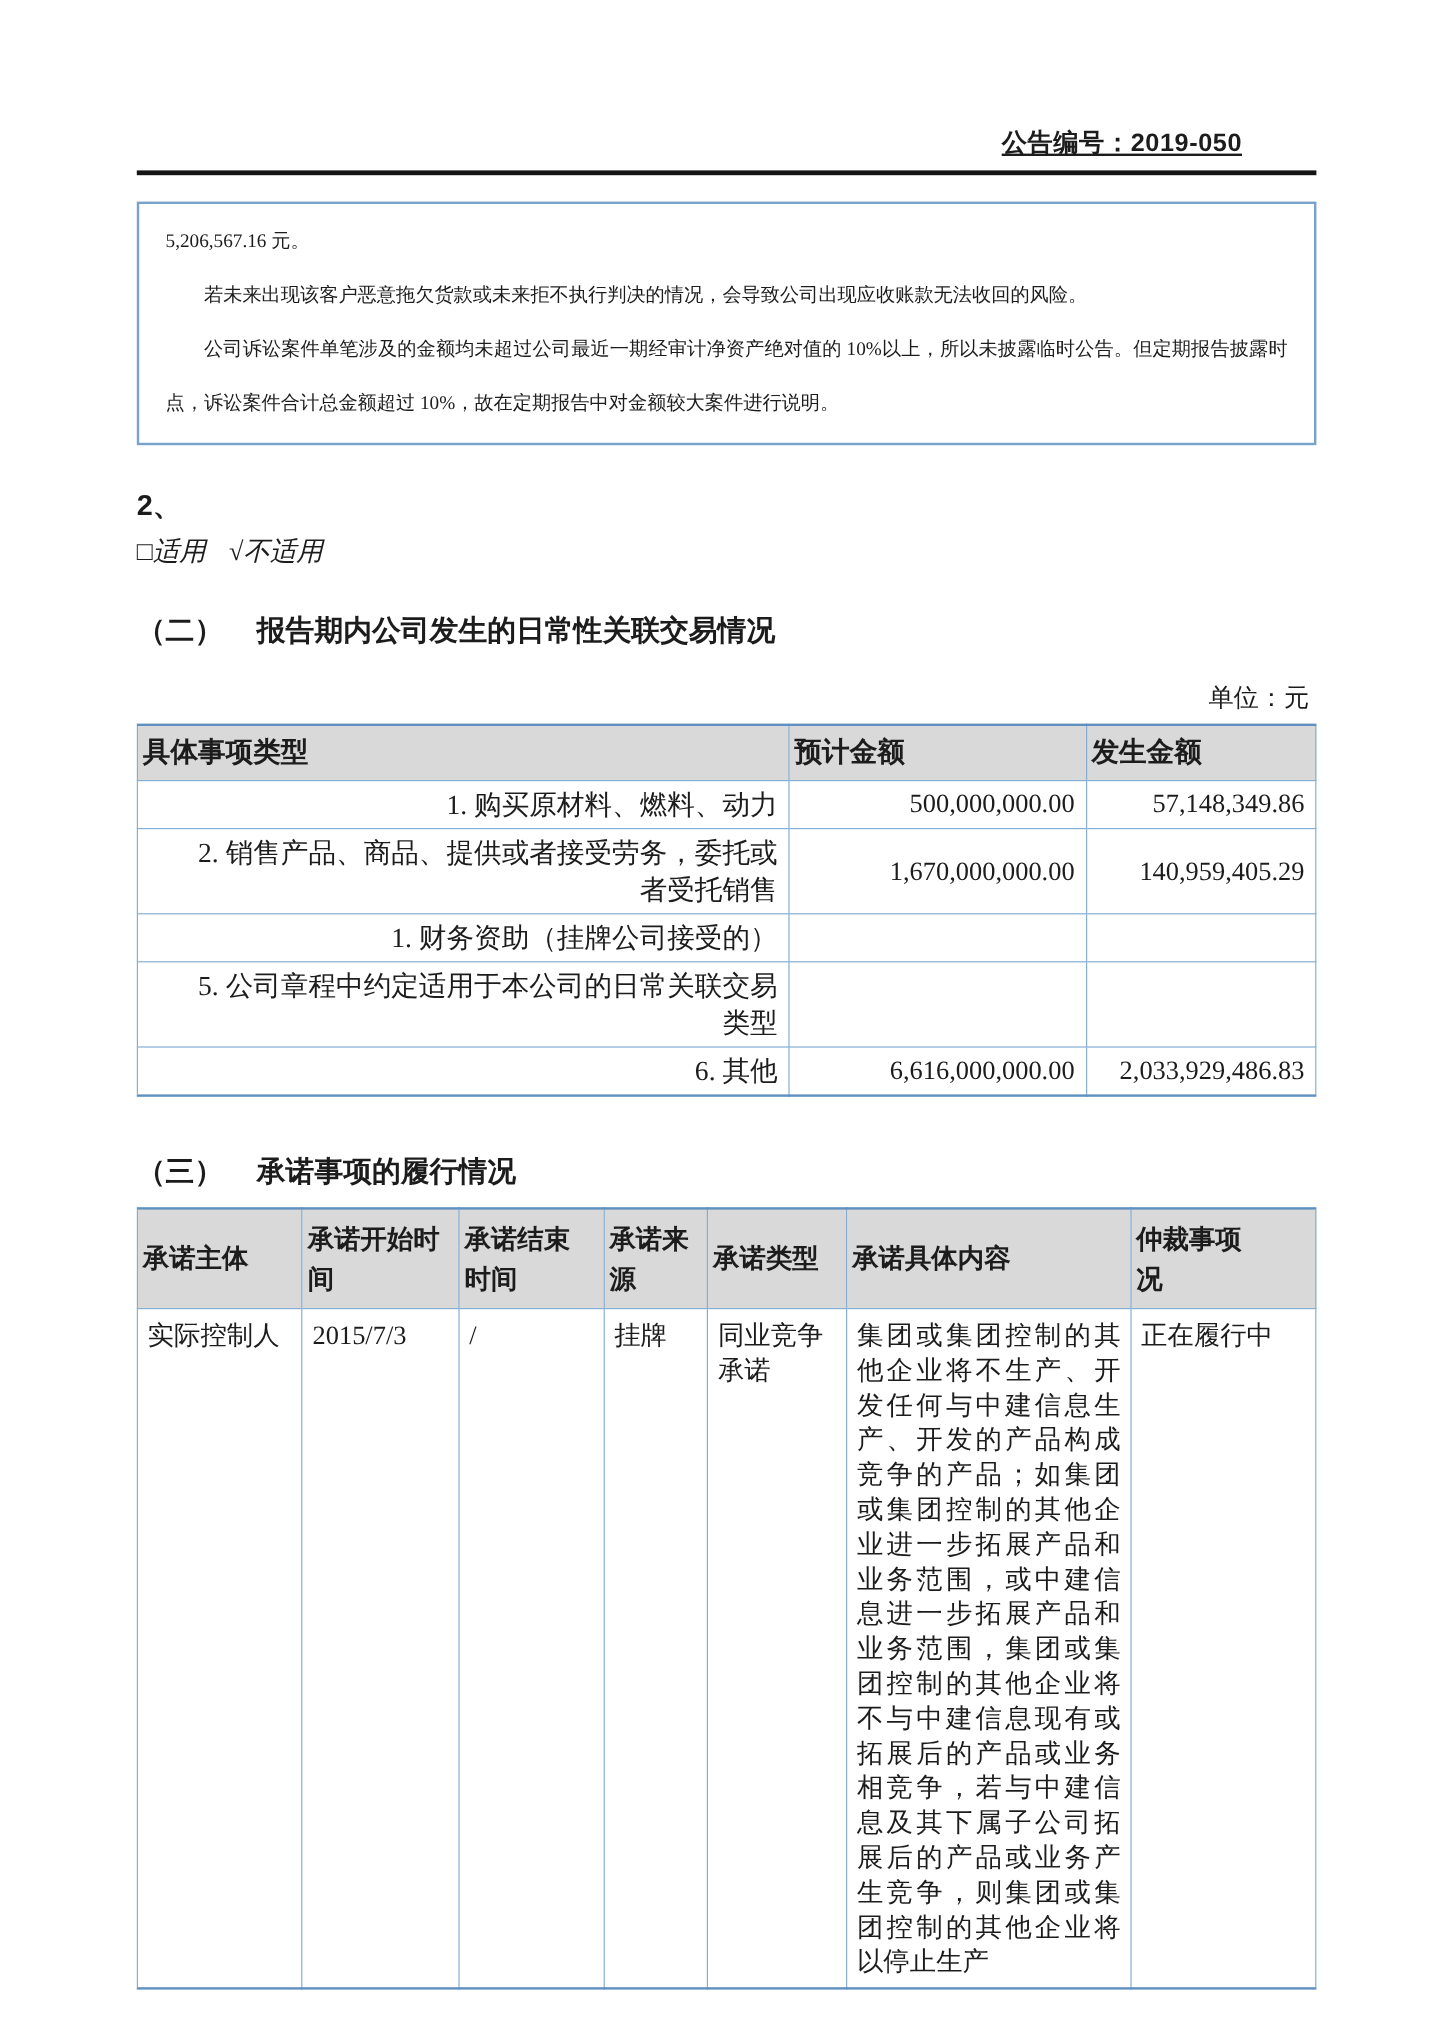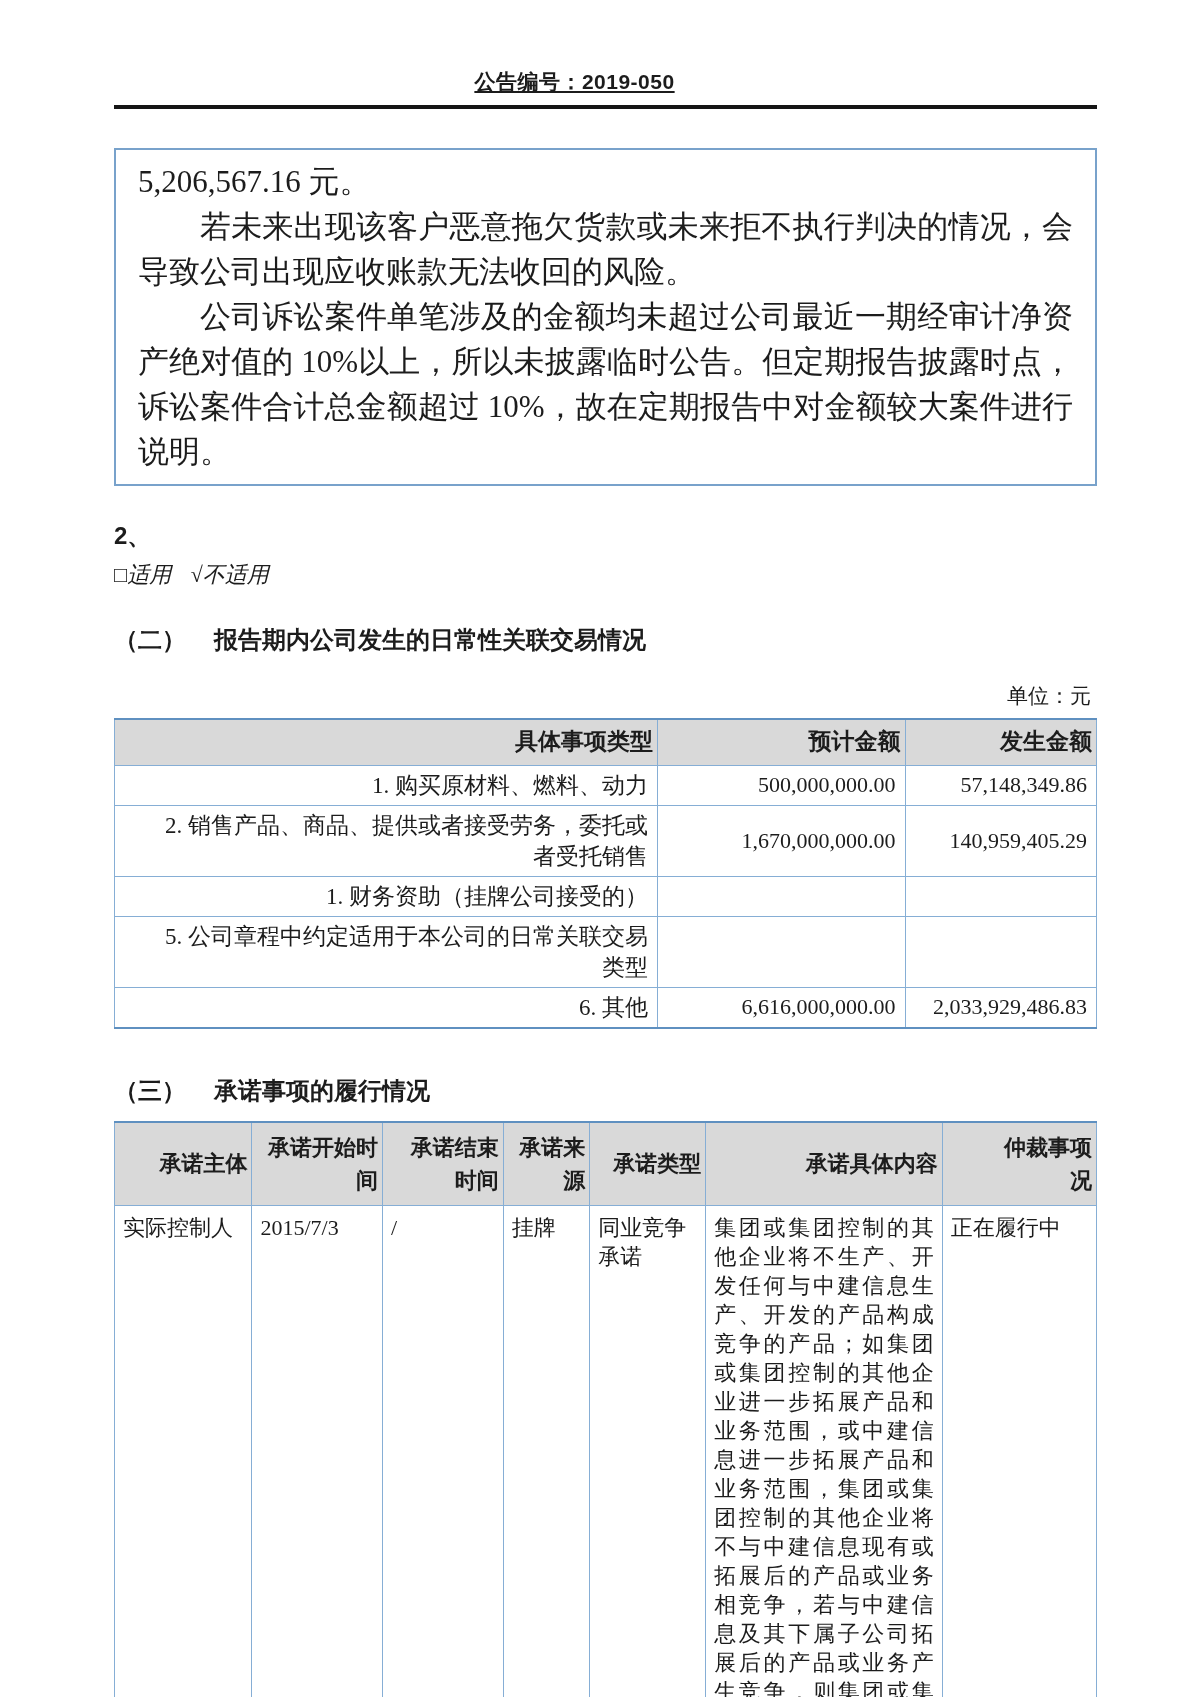--- a/index.html
+++ b/index.html
@@ -7,36 +7,36 @@
   body {
     width: 1200px; height: 1697px;
     font-family: "Liberation Serif", serif;
     color: #1c1c1c;
     position: relative;
   }
   .page { width: 1200px; height: 1697px; overflow: hidden; position: relative; }
   .content { margin-left: 114px; width: 983px; }
 
   
-  .doc-header { padding-top: 68px; text-align: center; }
+  .doc-header { padding-top: 68px; text-align: right; margin-top: 37px; }
   .announce-no {
     font-family: "Liberation Sans", sans-serif;
     font-size: 21px; font-weight: 600;
     text-decoration: underline;
     letter-spacing: 0.5px;
     padding-right: 62px;
   }
   .header-rule { margin-top: 9px; border-bottom: 4px solid #151515; }
 
   
   .notice-box {
-    margin-top: 39px;
+    margin-top: 22px;
     border: 2px solid #78a2cb;
     padding: 9px 22px 10px 22px;
-    font-size: 31px;
+    font-size: 16px;
     line-height: 45px;
     text-align: justify;
   }
   .notice-box p { margin: 0; }
   .notice-box p.indent { text-indent: 2em; }
 
   
   .h-num {
     margin-top: 30px;
     font-family: "Liberation Sans", sans-serif;
@@ -58,21 +58,21 @@
 
   .unit-line { margin-top: 26px; text-align: right; font-size: 21px; padding-right: 6px; }
 
   
   table { border-collapse: collapse; width: 100%; table-layout: fixed; }
   table, th, td { border: 1px solid #86aed5; }
   table { border-top: 2px solid #5f90c0; border-bottom: 2px solid #5f90c0; }
   th {
     background: #d9d9d9;
     font-weight: bold; font-size: 23px;
-    text-align: right; vertical-align: middle;
+    text-align: left; vertical-align: middle;
     padding: 5px 4px;
     white-space: pre-line;
     line-height: 1.5;
   }
   td { font-size: 23px; padding: 4px 9px; }
 
   .t1 { margin-top: 8px; }
   .t1 td { height: 38px; }
   .t1 td.txt { text-align: right; padding-left: 37px; }
   .t1 td.num { text-align: right; font-size: 22px; }

